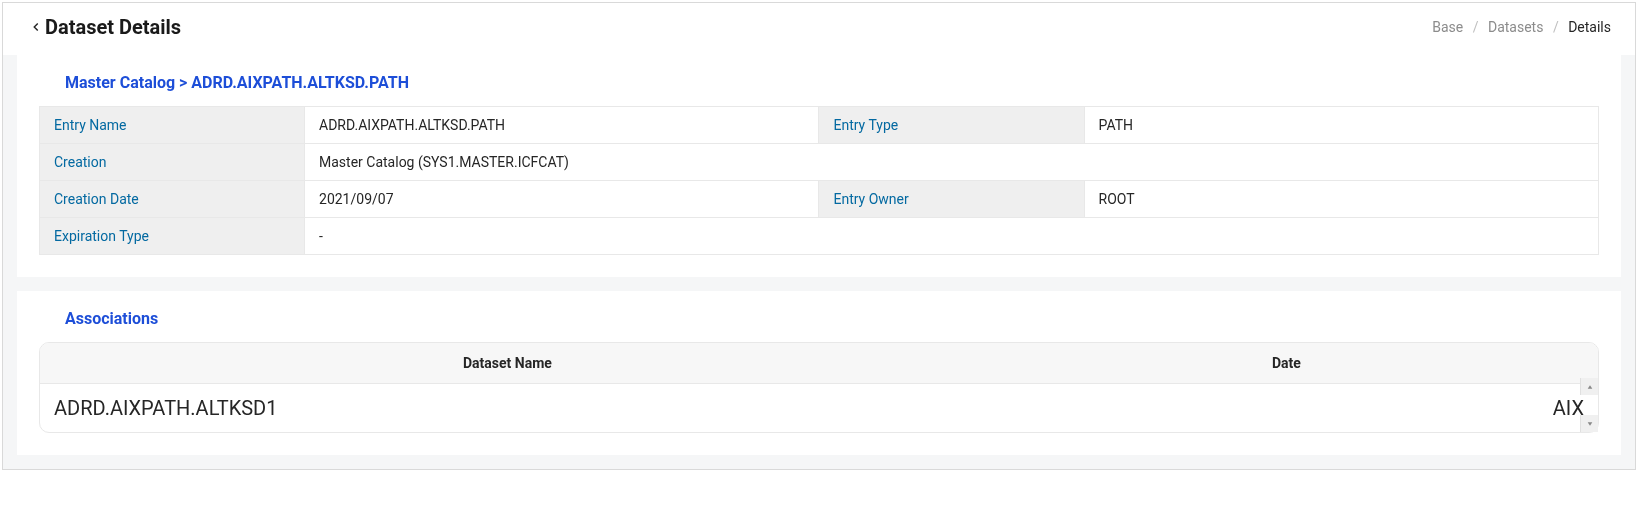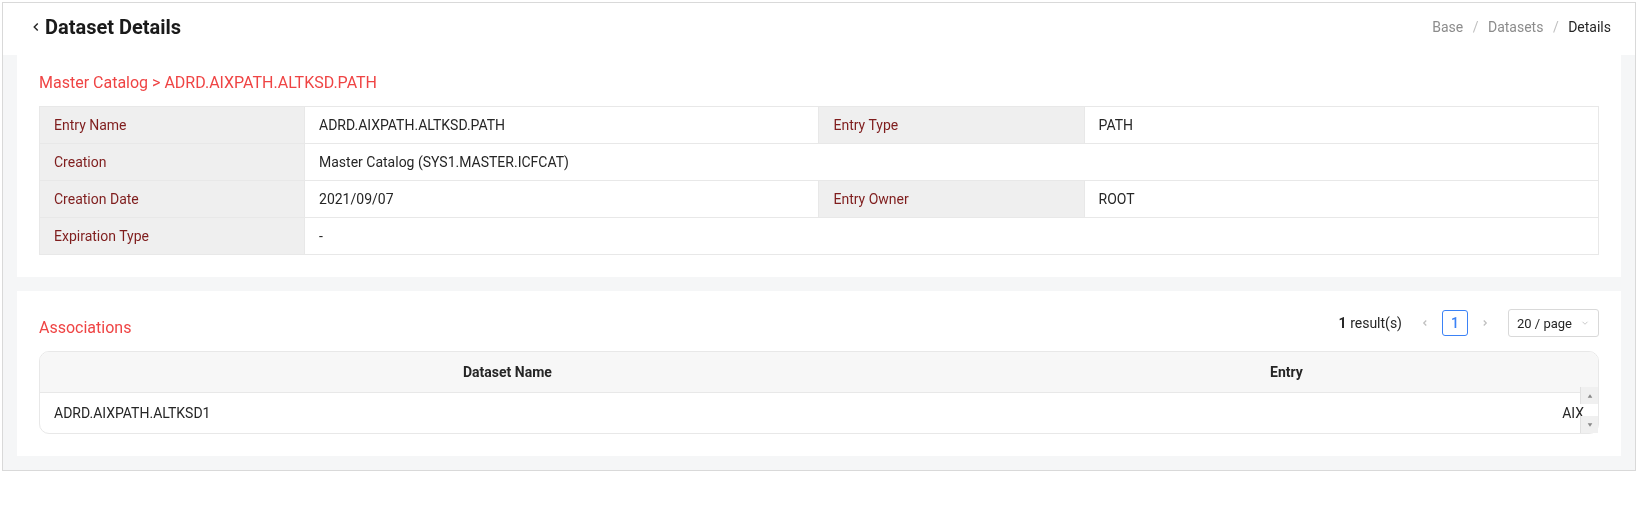--- a/index.html
+++ b/index.html
@@ -51,39 +51,40 @@
     padding: 0 14px 14px 14px;
   }
   .card {
     background: #fff;
     margin-top: 14px;
     padding: 18px 22px 22px 22px;
   }
   .card:first-child { margin-top: 0; }
   .section-title {
     font-size: 16px;
-    font-weight: 400;
+    font-weight: 700;
     margin-bottom: 14px;
-    color: #ef4444;
+    color: #1d4ed8;
+    margin-left: 26px;
   }
   .kv-table {
     width: 100%;
     border-collapse: collapse;
     table-layout: fixed;
   }
   .kv-table td {
     border: 1px solid #e8e8e8;
     padding: 10px 14px;
     font-size: 14px;
     vertical-align: middle;
     color: #262626;
   }
   .kv-table td.label {
     background: #efefef;
-    color: #7f1d1d;
+    color: #0369a1;
     width: 17%;
     margin-left: 21px;
   }
   .kv-table td.val {
     background: #fff;
   }
   .kv-table td.header-row {
     background: #fff;
     font-weight: 400;
     color: #333;
@@ -160,21 +161,21 @@
     text-align: center;
     padding: 12px 14px;
     border-bottom: 1px solid #e8e8e8;
     color: #262626;
     font-size: 14px;
   }
   .data-table td {
     padding: 12px 14px;
     border-bottom: 1px solid #e8e8e8;
     color: #262626;
-    font-size: 14px;
+    font-size: 20px;
   }
   .data-table tr:last-child td { border-bottom: none; }
   .col-name { text-align: left; width: 60%; }
   .col-type { text-align: right; width: 40%; }
   .scroll-controls {
     position: absolute;
     right: 1px;
     top: 36px;
     bottom: 1px;
     width: 18px;
@@ -243,52 +244,28 @@
           <td class="label">Expiration Type</td>
           <td class="val" colspan="3">-</td>
         </tr>
       </tbody>
         </table>
     </div>
 
     <div class="card">
       <div class="assoc-header">
         <div class="section-title" style="margin-bottom:0">Associations</div>
-        <div class="assoc-right">
-          <span class="result-count">
-            <b>1</b><span> result(s)</span>
-          </span>
-          <div class="pager">
-            <span class="pager-btn">
-              <svg viewBox="0 0 24 24" fill="none" stroke="currentColor" stroke-width="3">
-                  <polyline points="15 18 9 12 15 6"></polyline>
-                </svg>
-            </span>
-            <span class="pager-btn page">1</span>
-            <span class="pager-btn">
-              <svg viewBox="0 0 24 24" fill="none" stroke="currentColor" stroke-width="3">
-                  <polyline points="9 18 15 12 9 6"></polyline>
-                </svg>
-            </span>
-          </div>
-          <div class="page-size">
-            <span>20 / page</span>
-            <svg viewBox="0 0 24 24" fill="none" stroke="currentColor" stroke-width="2">
-                <polyline points="6 9 12 15 18 9"></polyline>
-              </svg>
-          </div>
-        </div>
       </div>
 
       <div class="data-table-wrap">
         <table class="data-table">
           <thead>
             <tr>
               <th class="col-name">Dataset Name</th>
-              <th class="col-type">Entry</th>
+              <th class="col-type">Date</th>
             </tr>
           </thead>
           <tbody id="assoc-body">
               <tr>
                 <td class="col-name">ADRD.AIXPATH.ALTKSD1</td>
                 <td class="col-type">AIX</td>
               </tr>
             </tbody>
         </table>
         <div class="scroll-controls">

